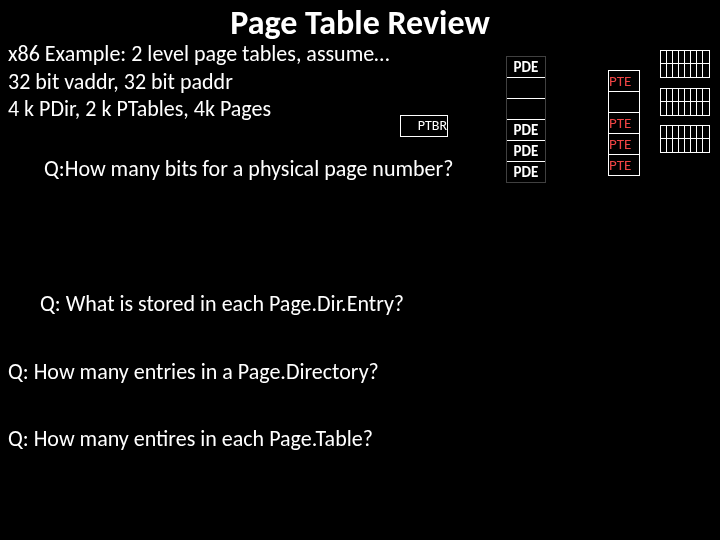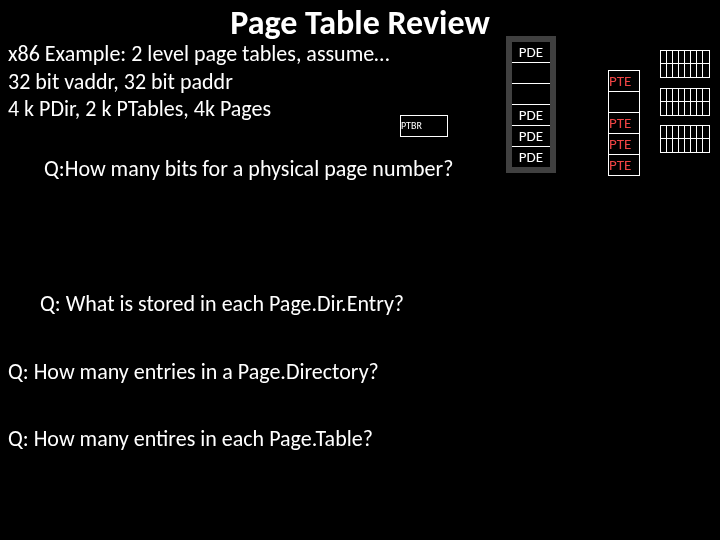--- a/index.html
+++ b/index.html
@@ -52,33 +52,34 @@
   .q5 { top: 425px; }
 
   
   .ptbr {
     position: absolute;
     left: 400px;
     top: 115px;
     width: 46px;
     height: 20px;
     border: 1px solid #fff;
-    font-size: 10px;
-    text-align: left;
+    font-size: 14px;
+    text-align: right;
     line-height: 20px;
     color: #fff;
   }
 
   
   .pde-table {
     position: absolute;
     left: 506px;
-    top: 36px;
+    top: 56px;
     width: 38px;
-    border: 6px solid #404040;
+    border: 1px solid #404040;
+    font-weight: bold;
   }
   .pde-table .row {
     height: 20px;
     border-bottom: 1px solid #fff;
     font-size: 15px;
     text-align: center;
     line-height: 20px;
     color: #fff;
   }
   .pde-table .row:last-child {

